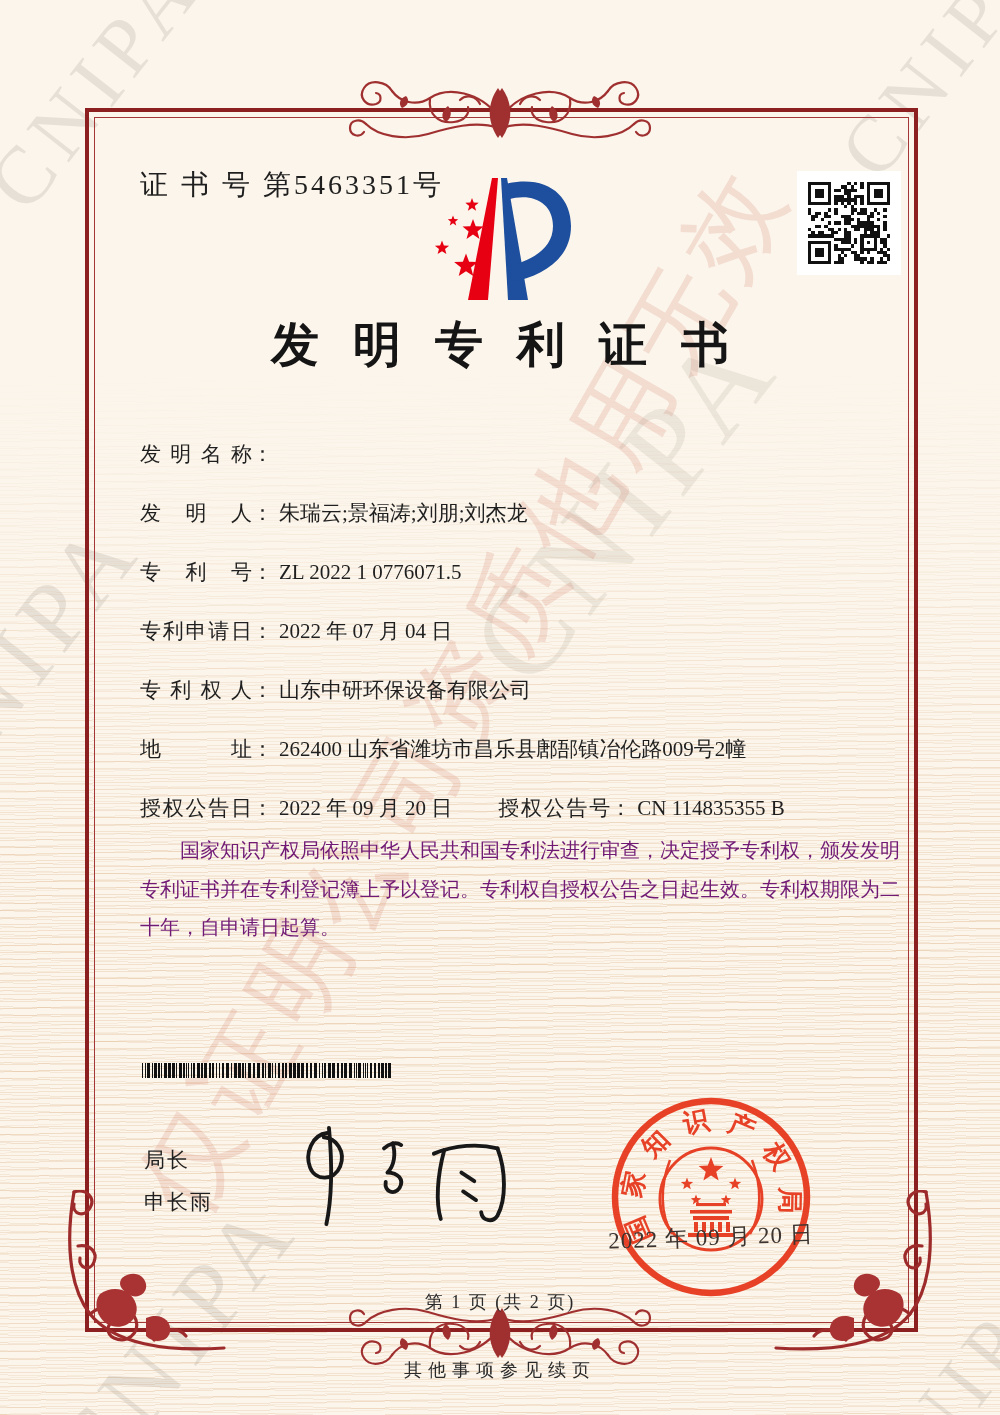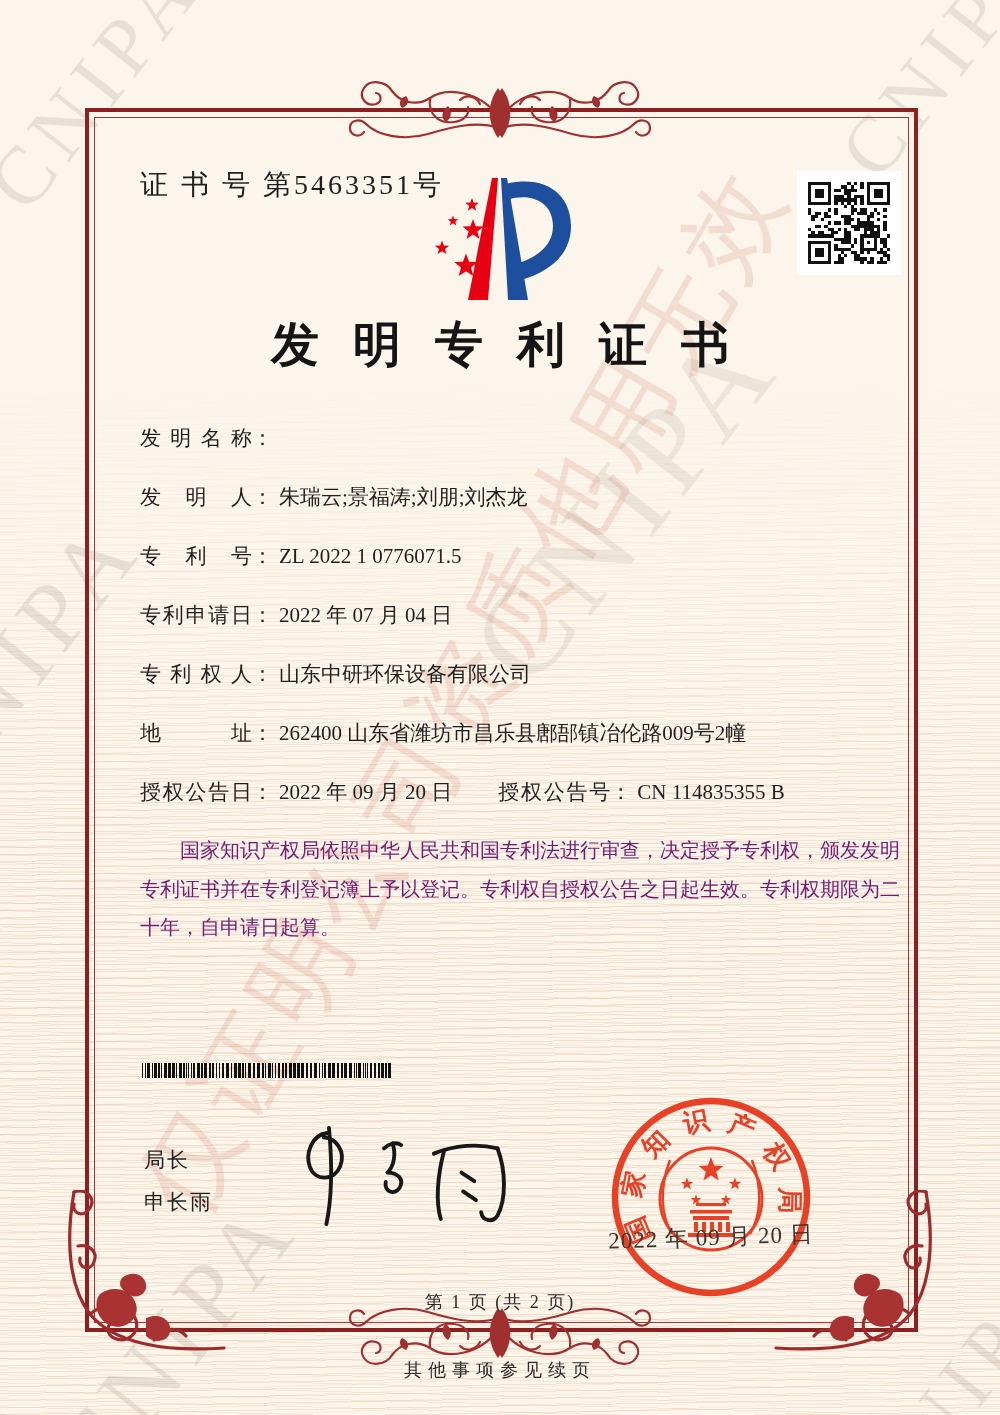--- a/index.html
+++ b/index.html
@@ -40,21 +40,21 @@
   .cfl-right{left:772px;top:1190px;transform:scaleX(-1);}
   
   .cert-no{position:absolute;z-index:5;left:140px;top:166px;font-size:28px;letter-spacing:3px;}
   .logo{position:absolute;z-index:5;left:425px;top:172px;}
   .qr-box{position:absolute;z-index:5;left:797px;top:171px;width:104px;height:104px;background:#fff;
     display:flex;align-items:center;justify-content:center;}
   .title{position:absolute;z-index:5;left:0;right:0;top:296px;text-align:center;
     font-size:48px;font-weight:700;letter-spacing:34px;padding-left:34px;color:#151515;margin-top:17px;}
   
   .fields{position:absolute;z-index:5;left:140px;right:95px;top:424px;font-size:21px;}
-  .field-row{height:32px;margin-bottom:27px;display:flex;align-items:baseline;white-space:nowrap;}
+  .field-row{height:32px;margin-bottom:27px;display:flex;align-items:baseline;white-space:nowrap;margin-top:16px;}
   .flabel{display:inline-block;width:112px;text-align:justify;text-align-last:justify;}
   .fcolon{margin-right:6px;}
   .pair2{display:flex;margin-left:46px;align-items:baseline;}
   
   .body-text{position:absolute;z-index:5;left:140px;right:100px;top:831px;}
   .body-text p{margin:0;font-size:20px;line-height:38.5px;text-indent:2em;color:#701a75;}
   
   .barcode{position:absolute;z-index:5;left:142px;top:1063px;}
   .director-label{position:absolute;z-index:5;left:144px;top:1146px;font-size:21px;letter-spacing:2px;}
   .director-name{position:absolute;z-index:5;left:144px;top:1188px;font-size:21px;letter-spacing:2px;}

